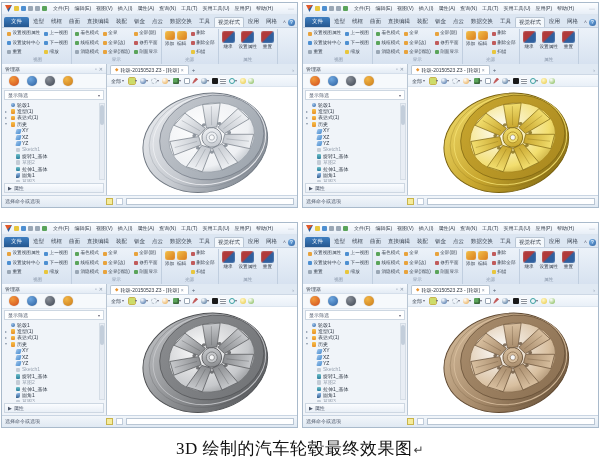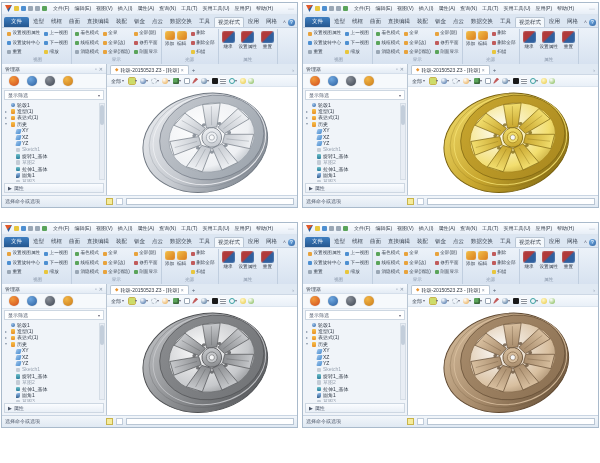--- a/index.html
+++ b/index.html
@@ -1733,13 +1733,16 @@
       </div>
     </div>
     <div class="statusbar">
       <span class="status-prompt">选择命令或选项</span>
       <span class="status-toggle"></span>
       <span class="status-toggle plain"></span>
       <span class="status-input"></span>
     </div>
   </div>
 </div>
+  <div class="caption">
+    <span>3D 绘制的汽车轮毂最终效果图</span><span class="pilcrow">↵</span>
+  </div>
 </div>
 
 </body></html>

